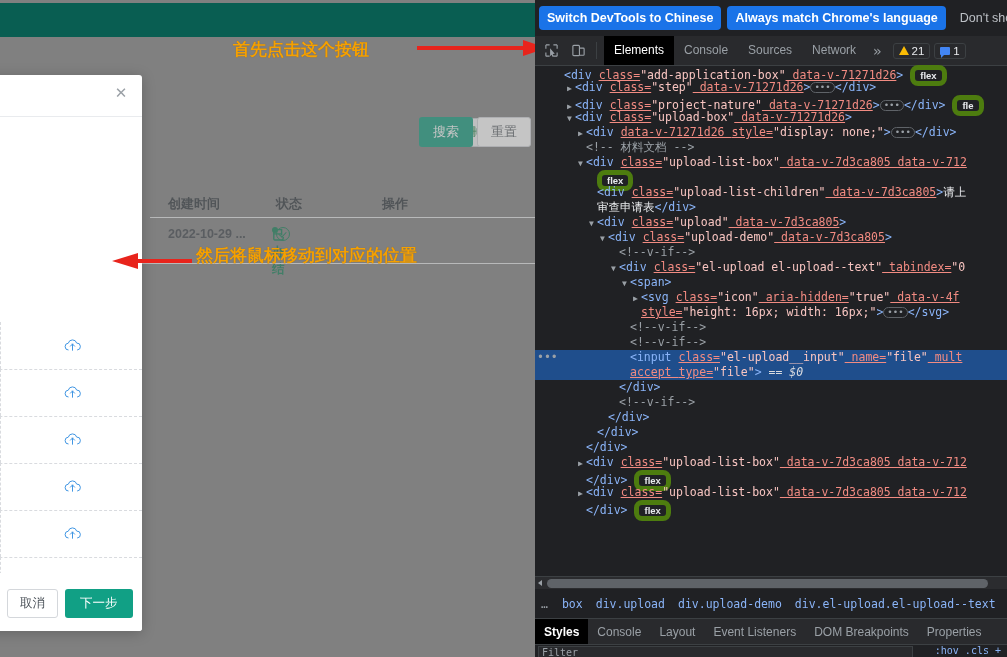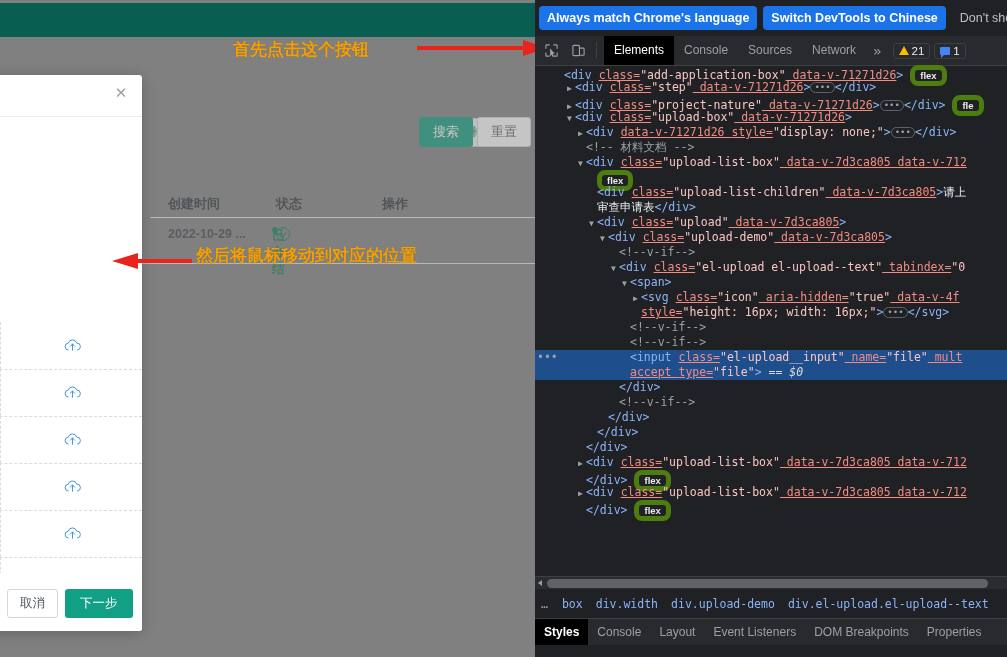--- a/index.html
+++ b/index.html
@@ -340,22 +340,22 @@
   <div class="anno-text" id="anno2">然后将鼠标移动到对应的位置</div>
   <svg class="arrow" style="left:108px;top:251px;width:85px;height:20px;">
     <line x1="28" y1="10" x2="84" y2="10" stroke="#e8241c" stroke-width="4"></line>
     <polygon points="30,2 4,10 30,18" fill="#e8241c"></polygon>
   </svg>
 </div>
 
 <div id="devtools">
 
   <div id="lang-bar">
+    <div class="lang-btn">Switch DevTools to Chinese</div>
     <div class="lang-btn">Always match Chrome's language</div>
-    <div class="lang-btn">Switch DevTools to Chinese</div>
     <div class="lang-btn ghost">Don't show again</div>
   </div>
 
   <div id="tabbar">
     <div class="tb-icon">
       <svg width="15" height="15" viewBox="0 0 16 16">
         <path d="M2 2h4M2 2v4M14 2h-4M14 2v4M2 14h4M2 14v-4M14 14h-4M14 14v-4" stroke="#9aa0a6" stroke-width="1.2" fill="none"></path>
         <path d="M6.5 5.5l5 6-2.2.3 1.2 2.4-1.2.6-1.2-2.4-1.6 1.6z" fill="#9aa0a6"></path>
       </svg>
     </div>
@@ -415,29 +415,33 @@
     </div>
 
   <div id="hscroll">
     <div class="left-arw"></div>
     <div class="thumb"></div>
   </div>
 
   <div id="breadcrumb">
     <span class="bc-more">…</span>
     <span>box</span>
-    <span>div.width</span>
+    <span>div.upload</span>
     <span>div.upload-demo</span>
     <span>div.el-upload.el-upload--text</span>
 
   </div>
 
   <div id="bottom-tabs">
     <div class="bt active">Styles</div>
     <div class="bt">Console</div>
     <div class="bt">Layout</div>
     <div class="bt">Event Listeners</div>
     <div class="bt">DOM Breakpoints</div>
     <div class="bt">Properties</div>
   </div>
 
+  <div id="filter-bar">
+    <div class="fb-input">Filter</div>
+    <div class="fb-right">:hov .cls +</div>
+  </div>
 
 </div>
 
 </body></html>

